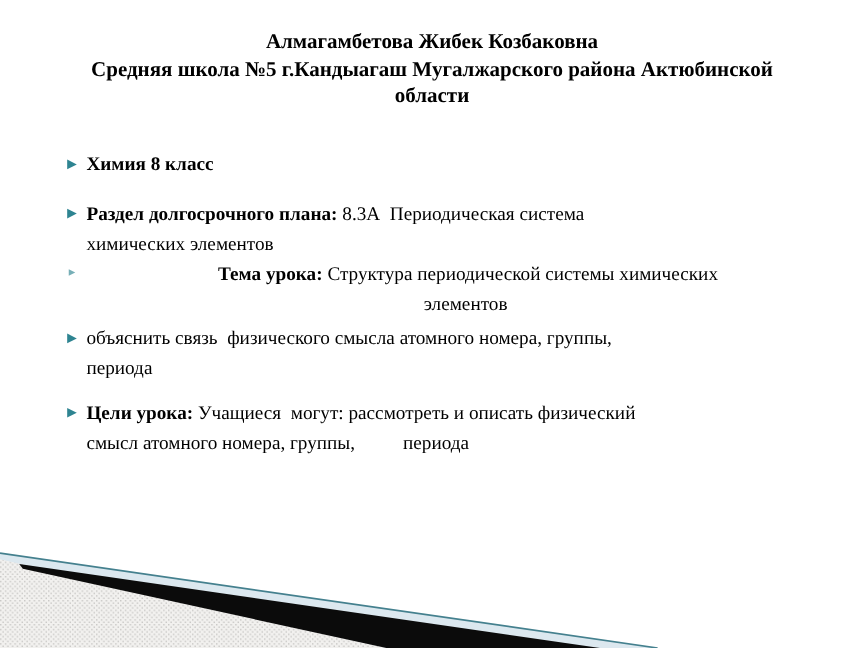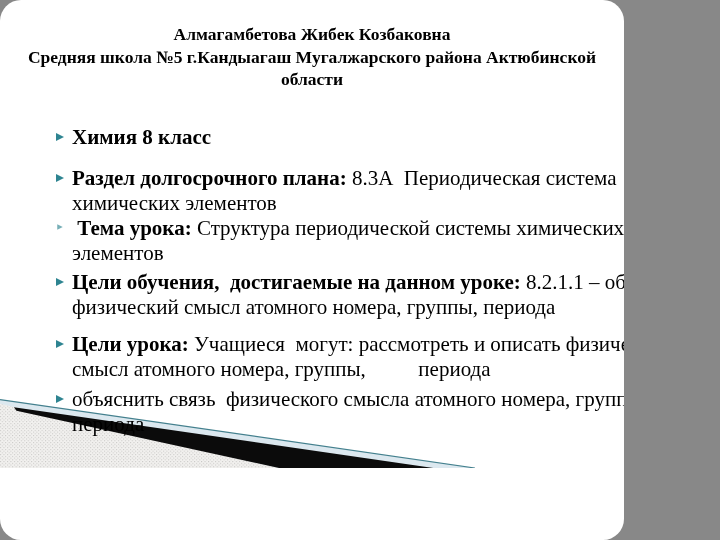--- a/index.html
+++ b/index.html
@@ -2,27 +2,26 @@
 <html style="--accent-teal: #2e8491; --stripe-black: #0b0b0b; --wedge-blue: #dce8ef; --wedge-line: #44808e; --hatch-bg: #f2f1ef; --hatch-dot: #c9c8c6; --text: #000000; --background: #ffffff;"><head>
 <meta charset="utf-8">
 <style>
   html, body {
     margin: 0;
     padding: 0;
     background: #888;
   }
   .slide {
     position: relative;
-    width: 624px;
+    width: 720px;
     height: 540px;
     background: var(--background, #ffffff);
     overflow: hidden;
     font-family: "Liberation Serif", "DejaVu Serif", serif;
     color: var(--text, #000);
-    border-radius: 21px;
   }
   .deco {
     position: absolute;
     inset: 0;
     z-index: 0;
     pointer-events: none;
   }
   .wedge-blue  { fill: var(--wedge-blue, #dce8ef); }
   .wedge-black { fill: var(--stripe-black, #0b0b0b); }
   .wedge-line  { stroke: var(--wedge-line, #44808e); stroke-width: 1.4; fill: none; }
@@ -45,26 +44,26 @@
   .bullet-list {
     position: absolute;
     z-index: 1;
     top: 125px;
     left: 56px;
     width: 648px;
   }
   .bullet-item {
     position: relative;
     padding-left: 16px;
-    font-size: 21px;
+    font-size: 16px;
     line-height: 25px;
   }
   .bullet-item:nth-child(1) { margin-bottom: 16px; }
   .bullet-item:nth-child(2) { }
-  .bullet-item:nth-child(3) { margin-bottom: 4px;  }
+  .bullet-item:nth-child(3) { margin-bottom: 4px; text-align: center;  }
   .bullet-item:nth-child(4) { margin-bottom: 12px; }
   .bullet-item:nth-child(5) { margin-bottom: 5px;  }
   .bullet-item:nth-child(6) { margin-bottom: 0;    }
   .runs { white-space: pre-wrap; }
   .runs b { font-weight: bold; }
   .arrow {
     position: absolute;
     left: 0;
     top: 8px;
     width: 0;
@@ -101,21 +100,19 @@
   <h1 class="title">Алмагамбетова Жибек Козбаковна
 Средняя школа №5 г.Кандыагаш Мугалжарского района Актюбинской
 области</h1>
 
   <div class="bullet-list">
       <div class="bullet-item"><span class="arrow"></span><span class="runs"><b>Химия 8 класс</b></span></div>
       <div class="bullet-item"><span class="arrow"></span><span class="runs"><b>Раздел долгосрочного плана: </b><span>8.3А  Периодическая система
 химических элементов</span></span></div>
       <div class="bullet-item"><span class="arrow small"></span><span class="runs"><b> Тема урока: </b><span>Структура периодической системы химических
 элементов</span></span></div>
-      <div class="bullet-item"><span class="arrow"></span><span class="runs"><b>Цели обучения,  достигаемые на данном уроке: </b><span>8.2.1.1 – объяснить
-физический смысл атомного номера, группы, периода</span></span></div>
+      <div class="bullet-item"><span class="arrow"></span><span class="runs"><span>объяснить связь  физического смысла атомного номера, группы,
+периода</span></span></div>
       <div class="bullet-item"><span class="arrow"></span><span class="runs"><b>Цели урока: </b><span>Учащиеся  могут: рассмотреть и описать физический
 смысл атомного номера, группы,          периода</span></span></div>
-      <div class="bullet-item"><span class="arrow"></span><span class="runs"><span>объяснить связь  физического смысла атомного номера, группы,
-периода</span></span></div>
     </div>
 
 </div>
 
 </body></html>

